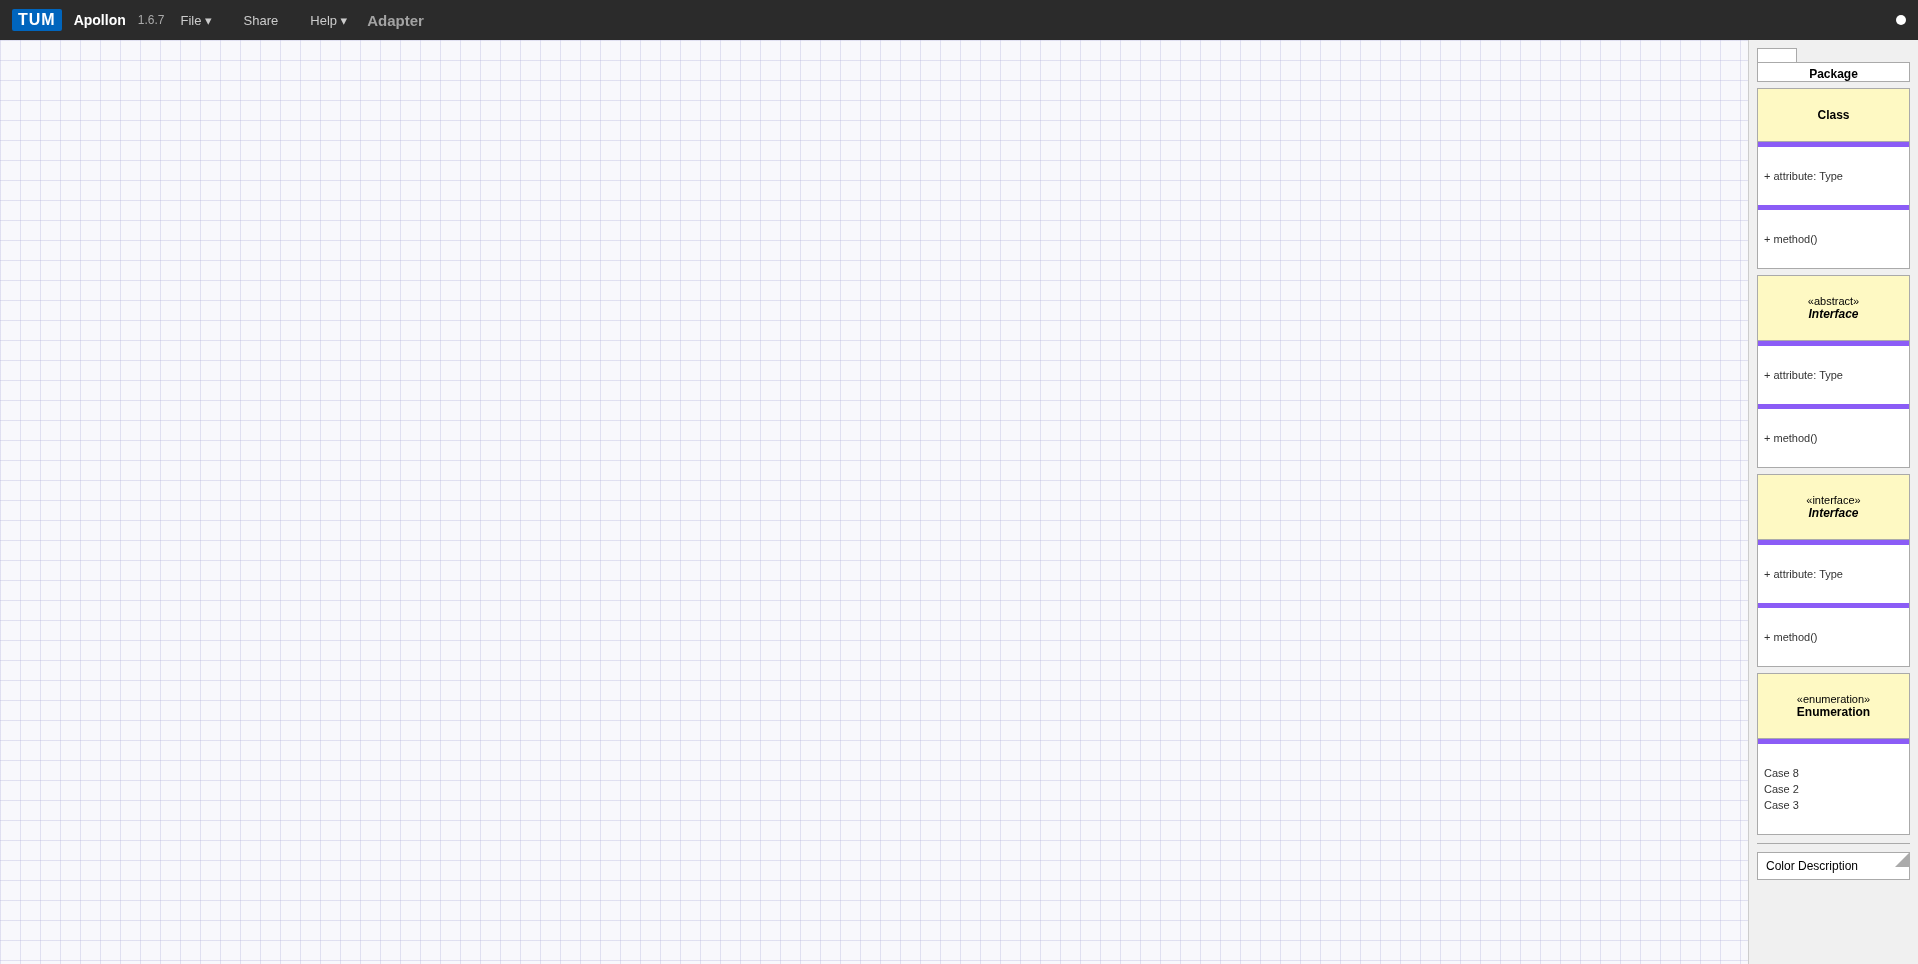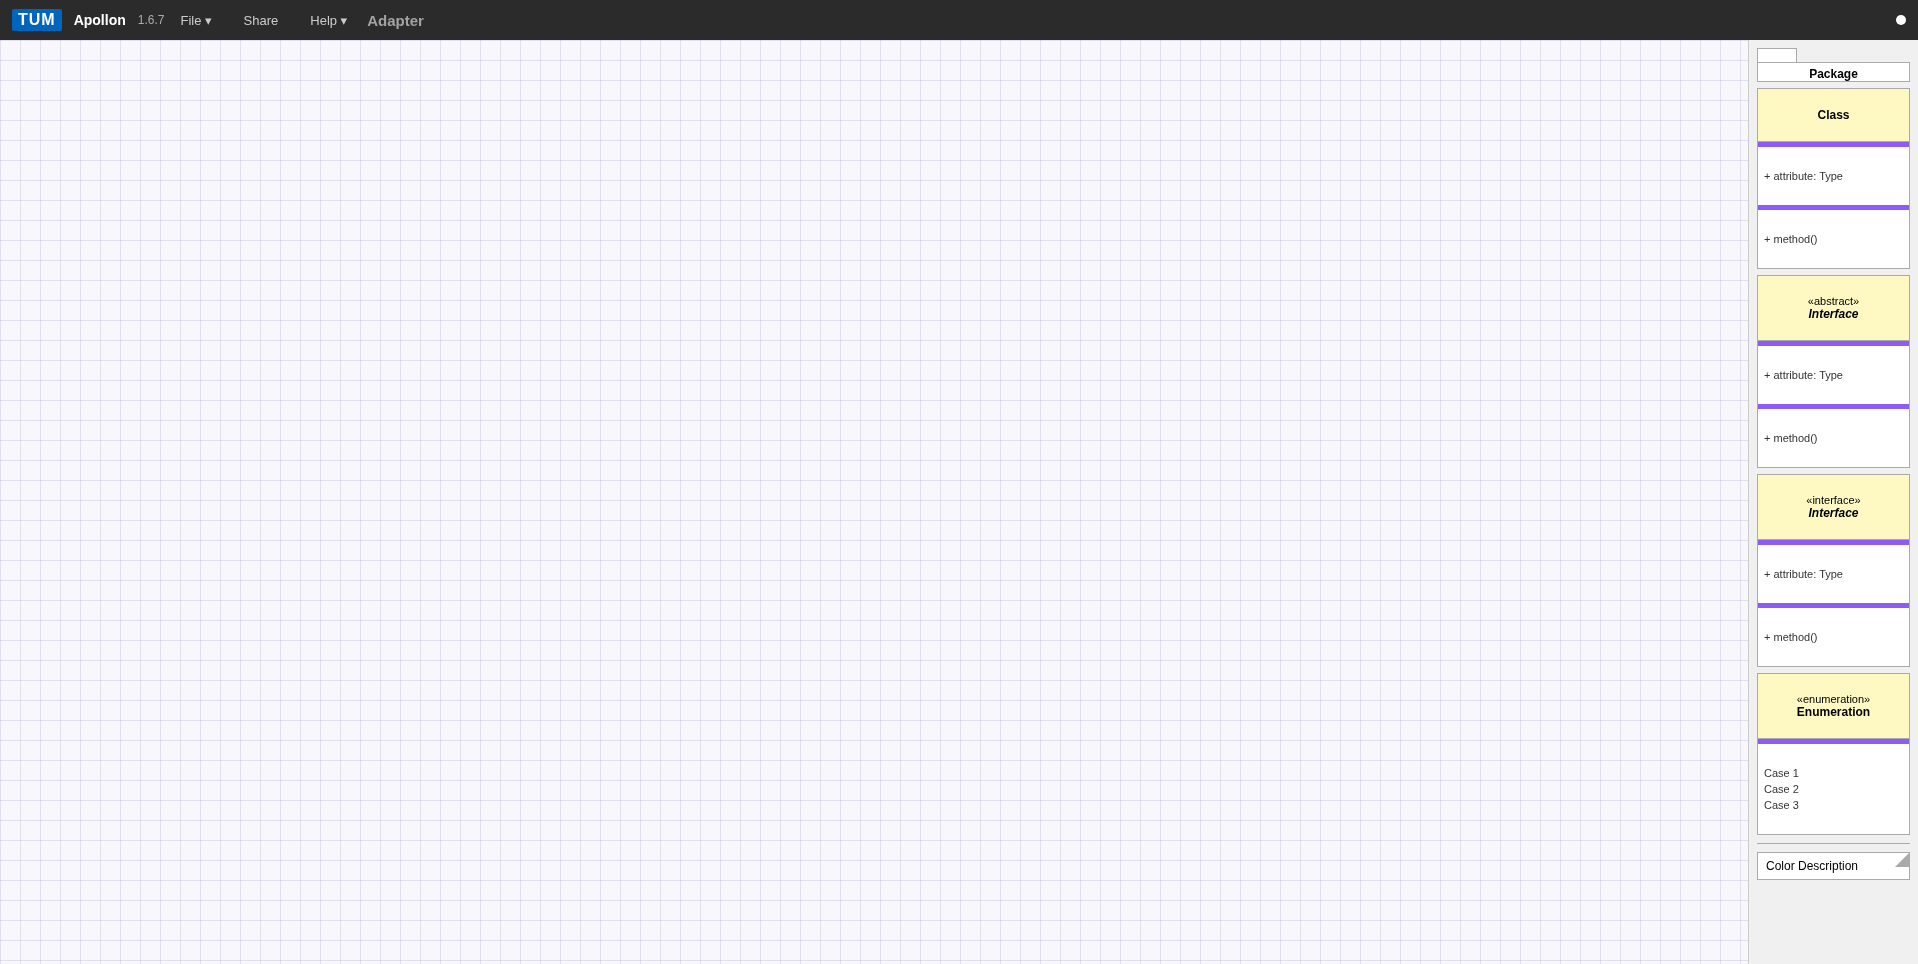--- a/index.html
+++ b/index.html
@@ -284,21 +284,21 @@
         <div class="uml-card-row">+ method()</div>
       </div>
     </div>
 
     <div class="uml-card">
       <div class="uml-card-header">
         <span class="stereotype">«enumeration»</span>
         <span>Enumeration</span>
       </div>
       <div class="uml-card-section">
-        <div class="uml-card-row">Case 1</div>
+        <div class="uml-card-row">Case 8</div>
         <div class="uml-card-row">Case 2</div>
         <div class="uml-card-row">Case 3</div>
       </div>
     </div>
 
     <hr class="sidebar-divider">
 
     <div class="color-desc-card">
       <div class="color-desc-corner"></div>
       <div class="color-desc-header">Color Description</div>

